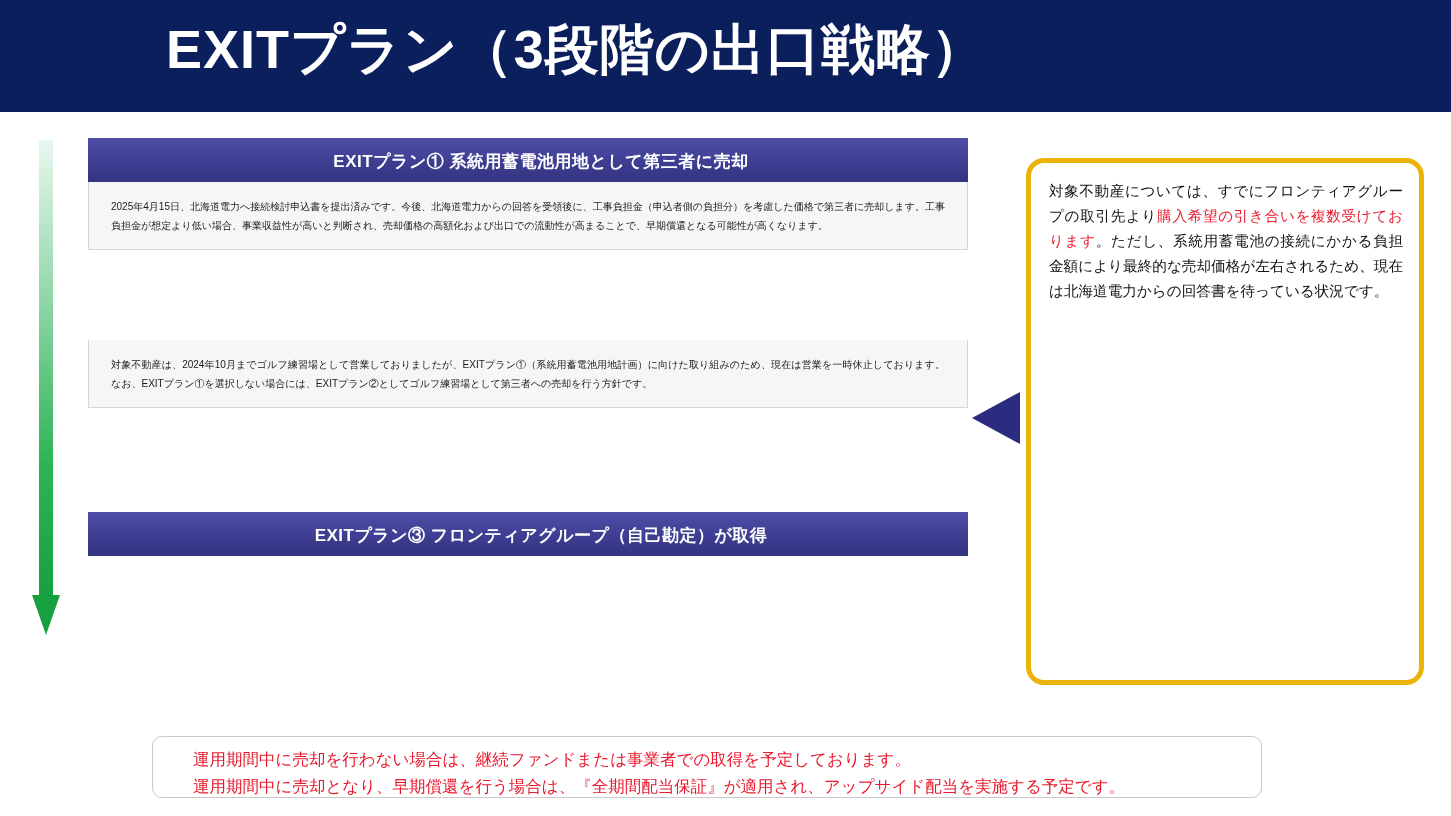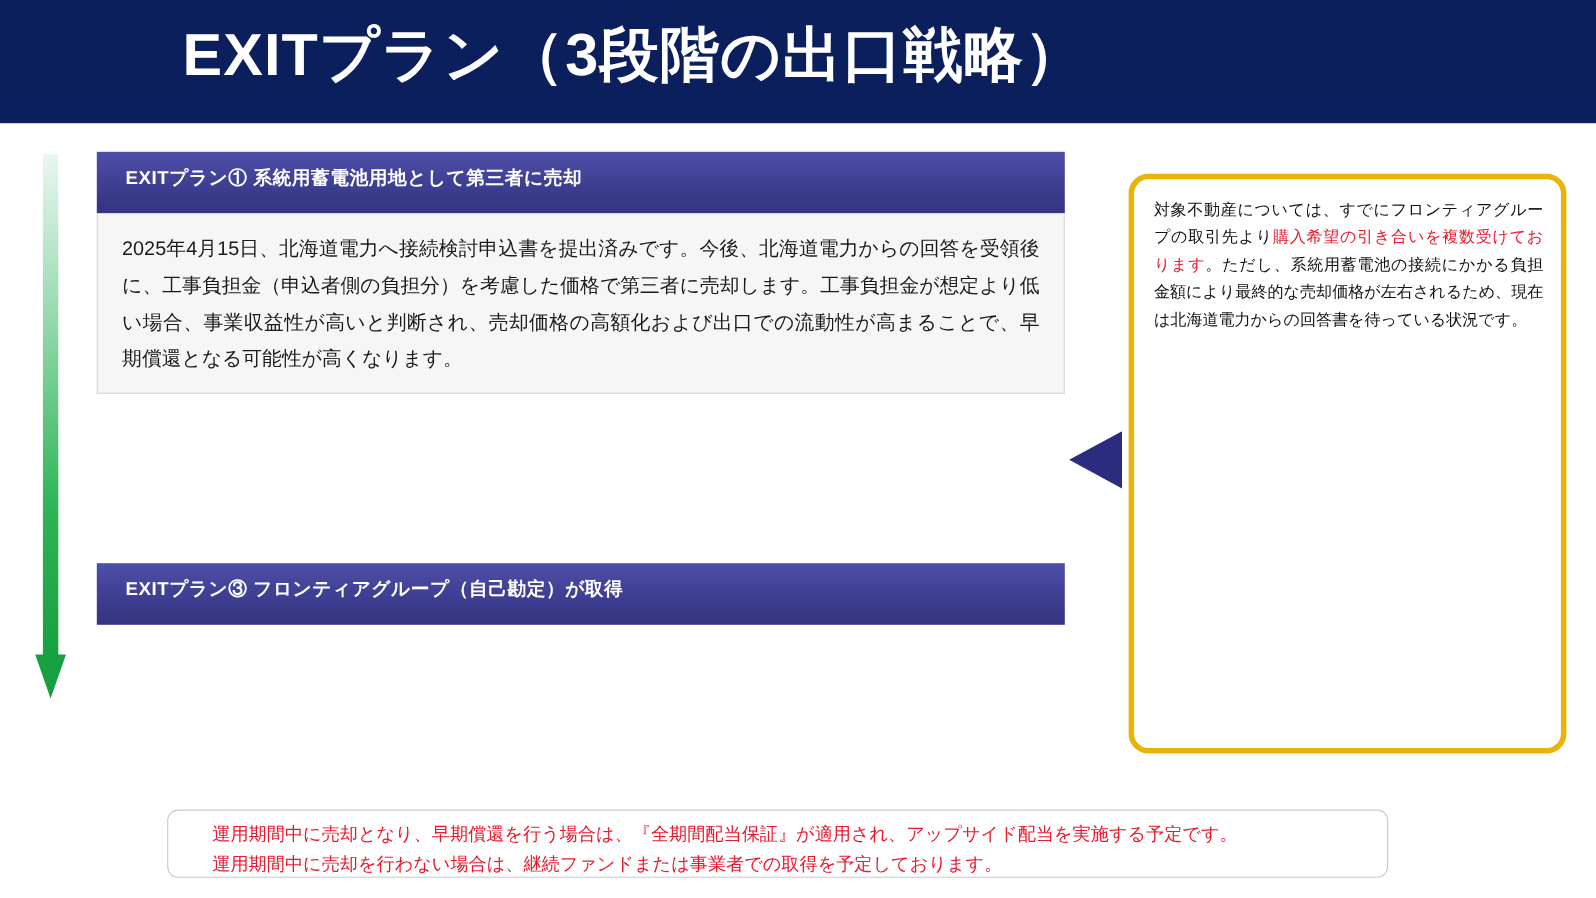--- a/index.html
+++ b/index.html
@@ -67,30 +67,31 @@
     left: 88px;
     width: 880px;
   }
   .plan-header {
     background: linear-gradient(to bottom, #4f4fa8 0%, #3f3f94 50%, #343480 100%);
     color: #ffffff;
     font-size: 17px;
     font-weight: bold;
     padding: 12px 0 12px 26px;
     box-sizing: border-box;
-    height: 56px;
+    height: 44px;
     letter-spacing: 0.5px;
+    text-align: center;
   }
   .plan-body {
     background: #f6f6f6;
     border: 1px solid #d5d5d5;
     border-top: none;
     box-sizing: border-box;
     padding: 16px 22px 14px 22px;
-    font-size: 18px;
+    font-size: 10px;
     line-height: 1.85;
     color: #1a1a1a;
     text-align: justify;
   }
 
   #plan1 { top: 138px; }
   #plan2 { top: 340px; }
   #plan3 { top: 512px; }
 
   
@@ -154,28 +155,29 @@
   <div class="shaft"></div>
   <div class="head"></div>
 </div>
 
 <div class="plan" id="plan1">
   <div class="plan-header">EXITプラン①  系統用蓄電池用地として第三者に売却</div>
   <div class="plan-body">2025年4月15日、北海道電力へ接続検討申込書を提出済みです。今後、北海道電力からの回答を受領後に、工事負担金（申込者側の負担分）を考慮した価格で第三者に売却します。工事負担金が想定より低い場合、事業収益性が高いと判断され、売却価格の高額化および出口での流動性が高まることで、早期償還となる可能性が高くなります。</div>
 </div>
 
 <div class="plan" id="plan2">
+  <div class="plan-body">対象不動産は、2024年10月までゴルフ練習場として営業しておりましたが、EXITプラン①（系統用蓄電池用地計画）に向けた取り組みのため、現在は営業を一時休止しております。なお、EXITプラン①を選択しない場合には、EXITプラン②としてゴルフ練習場として第三者への売却を行う方針です。</div>
 </div>
 
 <div class="plan" id="plan3">
   <div class="plan-header">EXITプラン③  フロンティアグループ（自己勘定）が取得</div>
 </div>
 
 <div class="point-arrow"></div>
 
 <div class="note-box">
   <p><span>対象不動産については、すでにフロンティアグループの取引先より</span><span class="hl">購入希望の引き合いを複数受けております</span><span>。ただし、系統用蓄電池の接続にかかる負担金額により最終的な売却価格が左右されるため、現在は北海道電力からの回答書を待っている状況です。</span></p>
 </div>
 
 <div class="bottom-box">
+  <div>運用期間中に売却を行わない場合は、継続ファンドまたは事業者での取得を予定しております。</div>
   <div>運用期間中に売却となり、早期償還を行う場合は、『全期間配当保証』が適用され、アップサイド配当を実施する予定です。</div>
-  <div>運用期間中に売却を行わない場合は、継続ファンドまたは事業者での取得を予定しております。</div>
 </div>
 
 </body></html>

